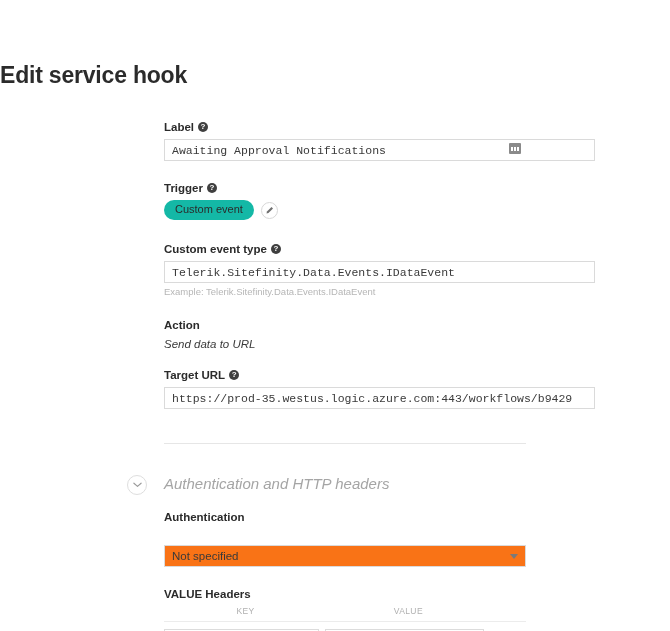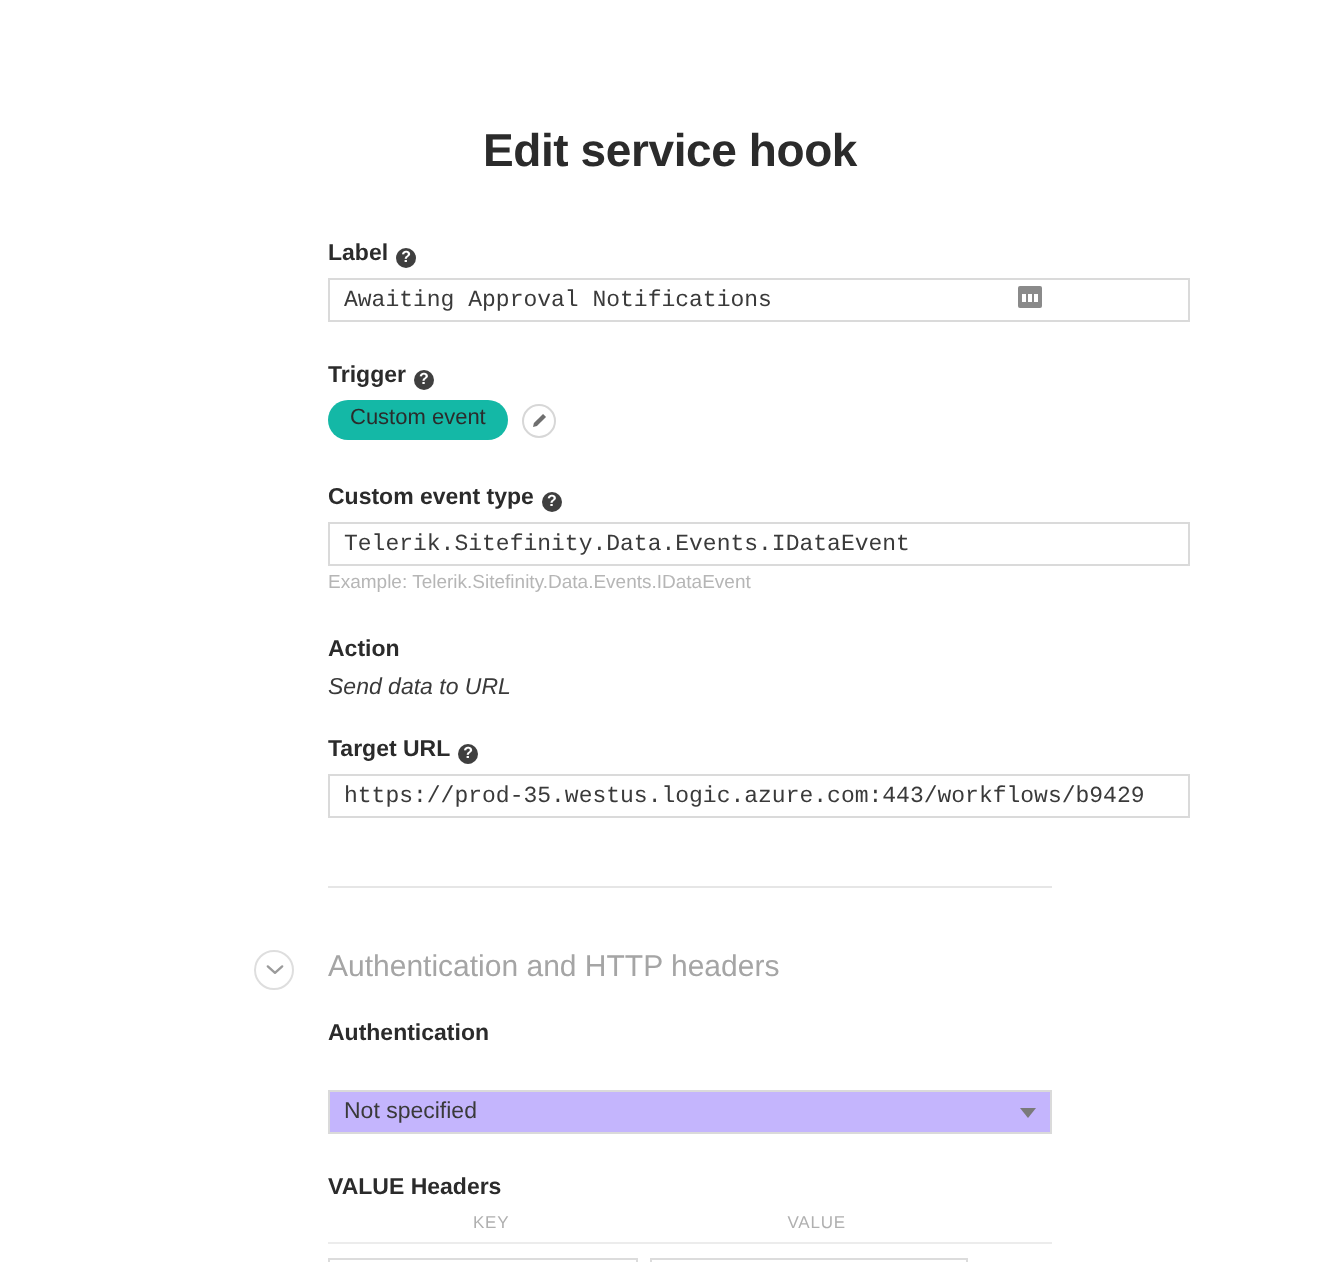--- a/index.html
+++ b/index.html
@@ -14,21 +14,21 @@
     color: #2b2b2b;
     overflow: hidden;
   }
   .page {
     position: relative;
     width: 670px;
     height: 631px;
     box-sizing: border-box;
   }
   .page-title {
-    text-align: center;
+    text-align: left;
     font-size: 23px;
     font-weight: bold;
     letter-spacing: -0.2px;
     color: #2b2b2b;
     margin: 0;
     padding-top: 62px;
     font-family: "Liberation Sans", sans-serif;
   }
   .form {
     position: absolute;
@@ -37,21 +37,21 @@
     width: 362px;
   }
   .field {
     margin-bottom: 0;
   }
   .field-label {
     font-size: 11.5px;
     font-weight: bold;
     color: #2b2b2b;
     display: flex;
-    align-items: flex-end;
+    align-items: center;
     gap: 4px;
     line-height: 14px;
     margin-bottom: 5px;
   }
   .help-icon {
     display: inline-block;
     width: 10px;
     height: 10px;
     border-radius: 50%;
     background: #3f3f3f;
@@ -142,20 +142,21 @@
   .divider {
     width: 362px;
     height: 1px;
     background: #e6e6e6;
     border: 0;
   }
   .section-head {
     display: flex;
     align-items: center;
     position: relative;
+    font-style: italic;
   }
   .section-toggle {
     position: absolute;
     left: -37px;
     top: 1px;
     width: 20px;
     height: 20px;
     border: 1px solid #dedede;
     border-radius: 50%;
     background: #ffffff;
@@ -173,21 +174,21 @@
   }
   .select-wrap {
     position: relative;
     width: 362px;
   }
   .select-box {
     width: 362px;
     height: 22px;
     box-sizing: border-box;
     border: 1px solid #dadada;
-    background: #c4b5fd;
+    background: #f97316;
     font-size: 11.5px;
     color: #3a3a3a;
     padding: 3px 16px 3px 7px;
     line-height: 15px;
     cursor: pointer;
     margin-top: 21px;
   }
   .select-caret {
     position: absolute;
     right: 8px;

